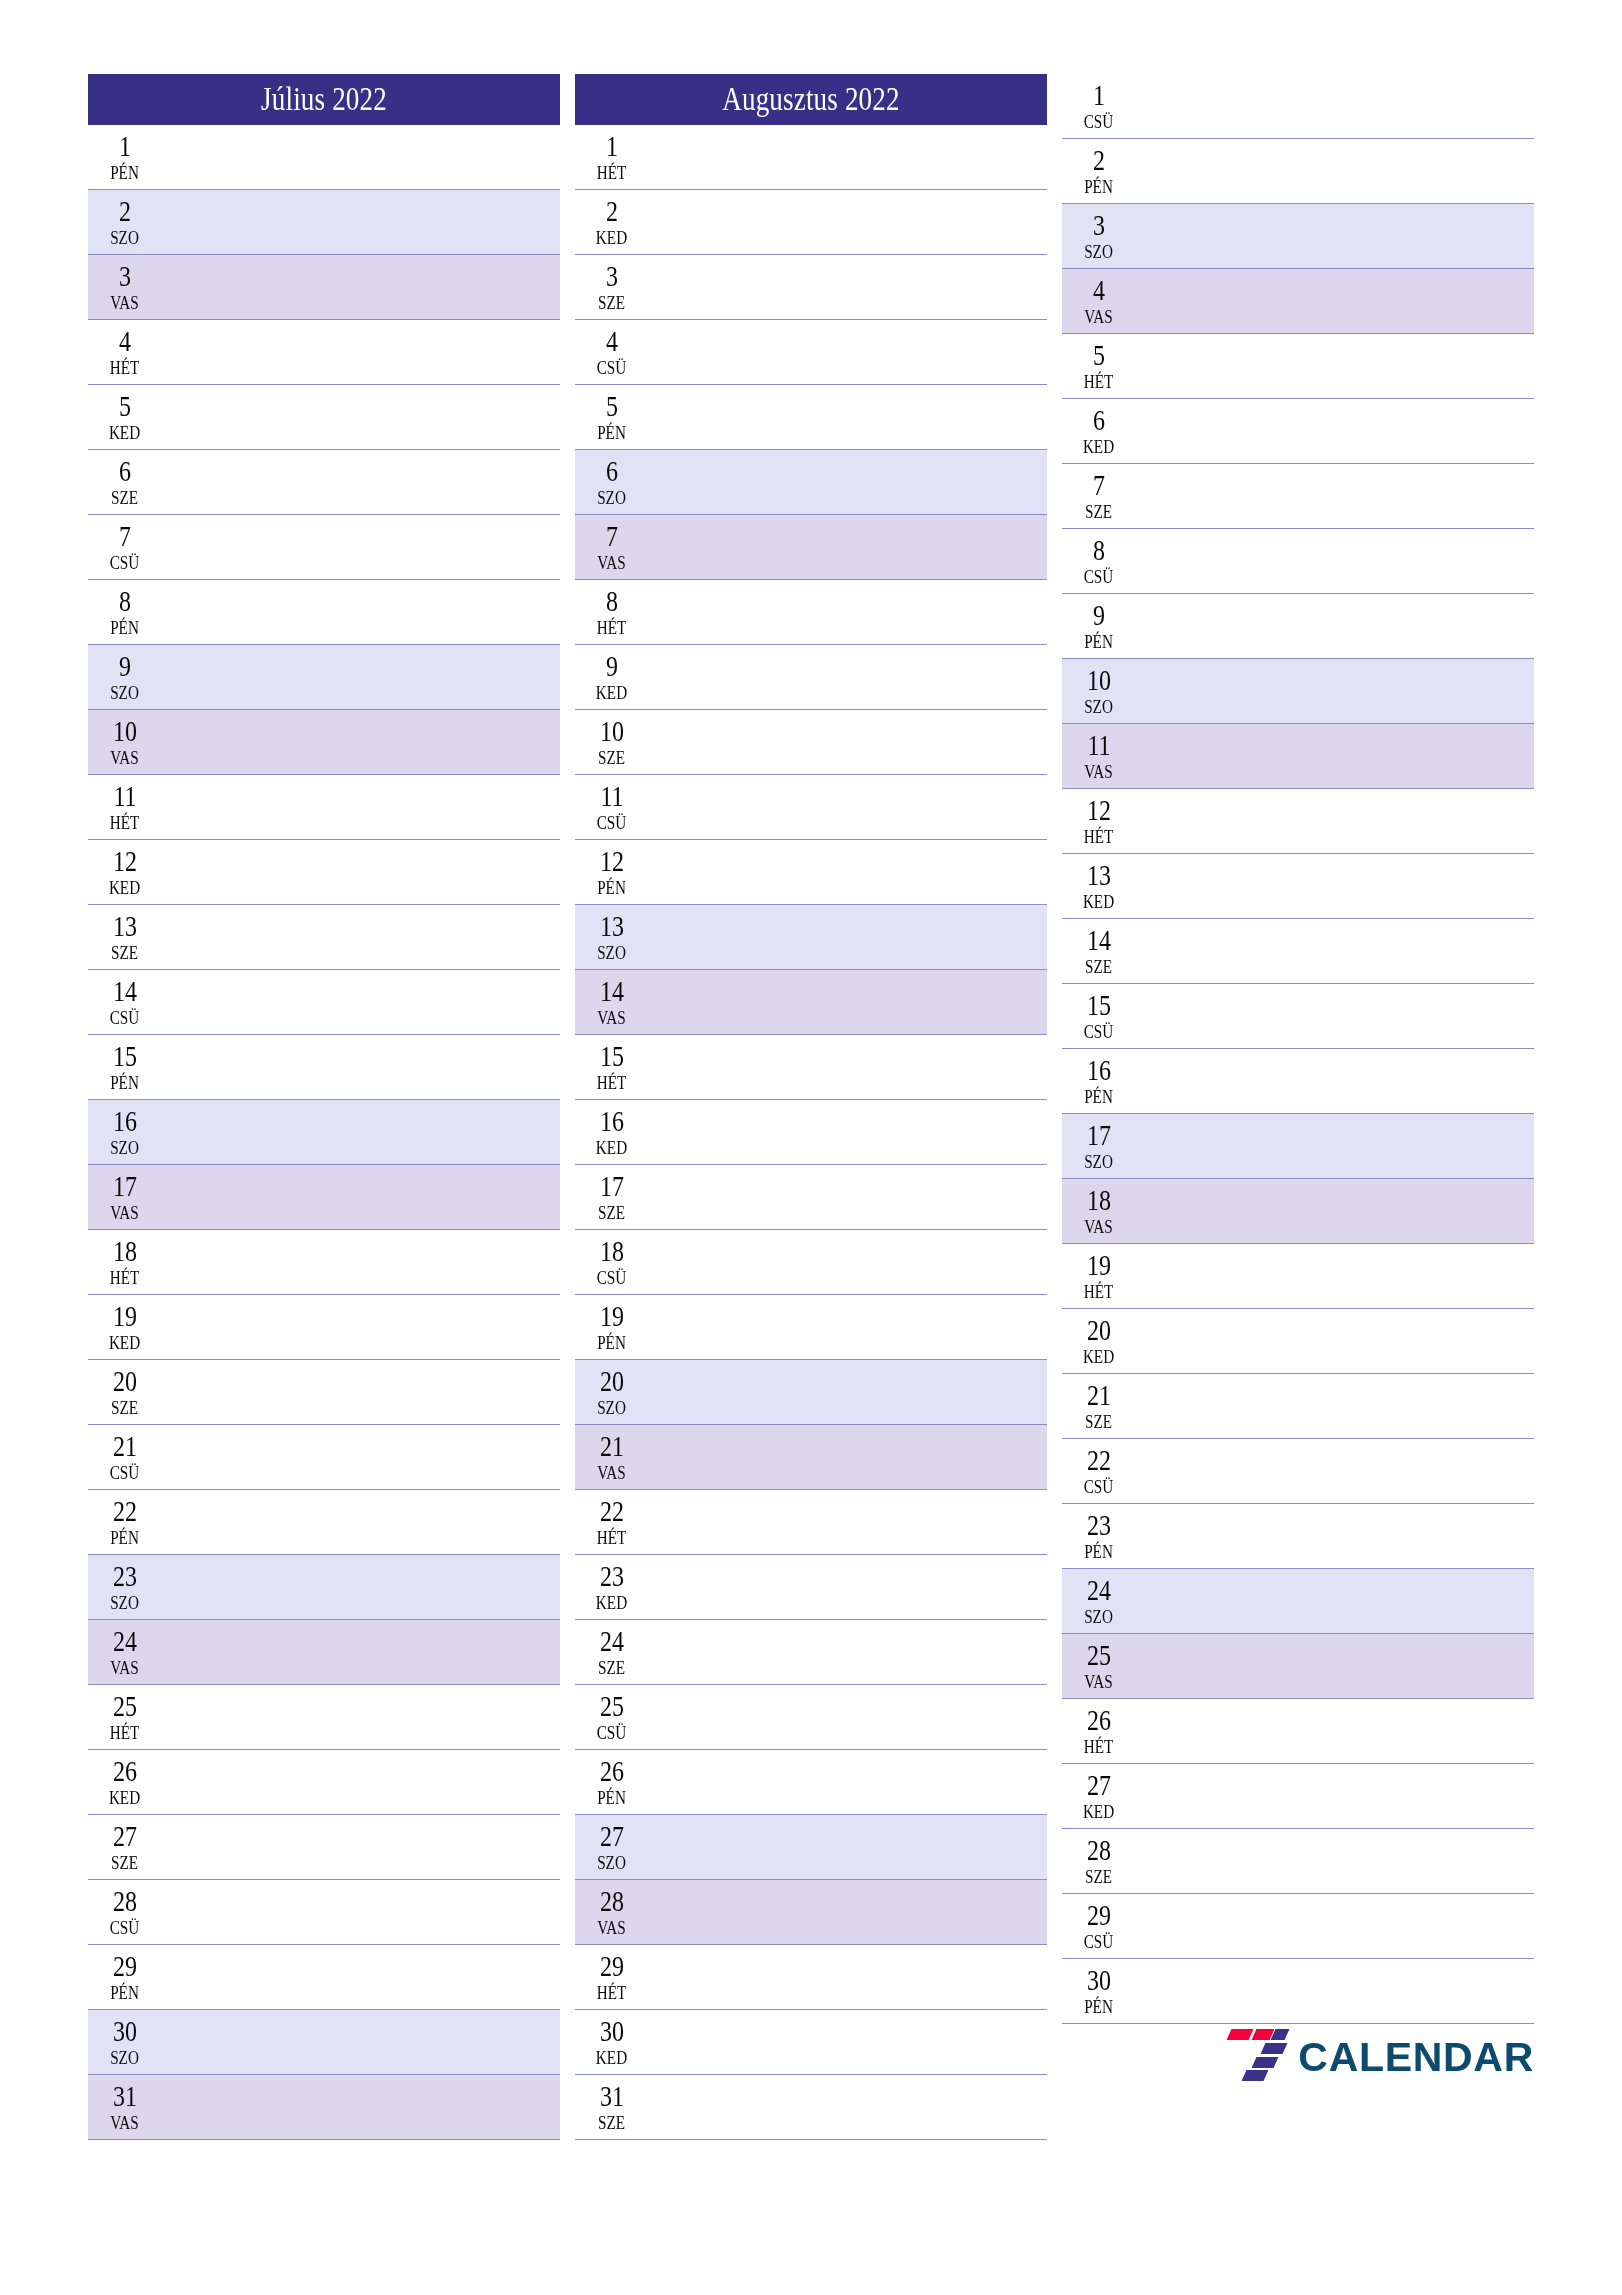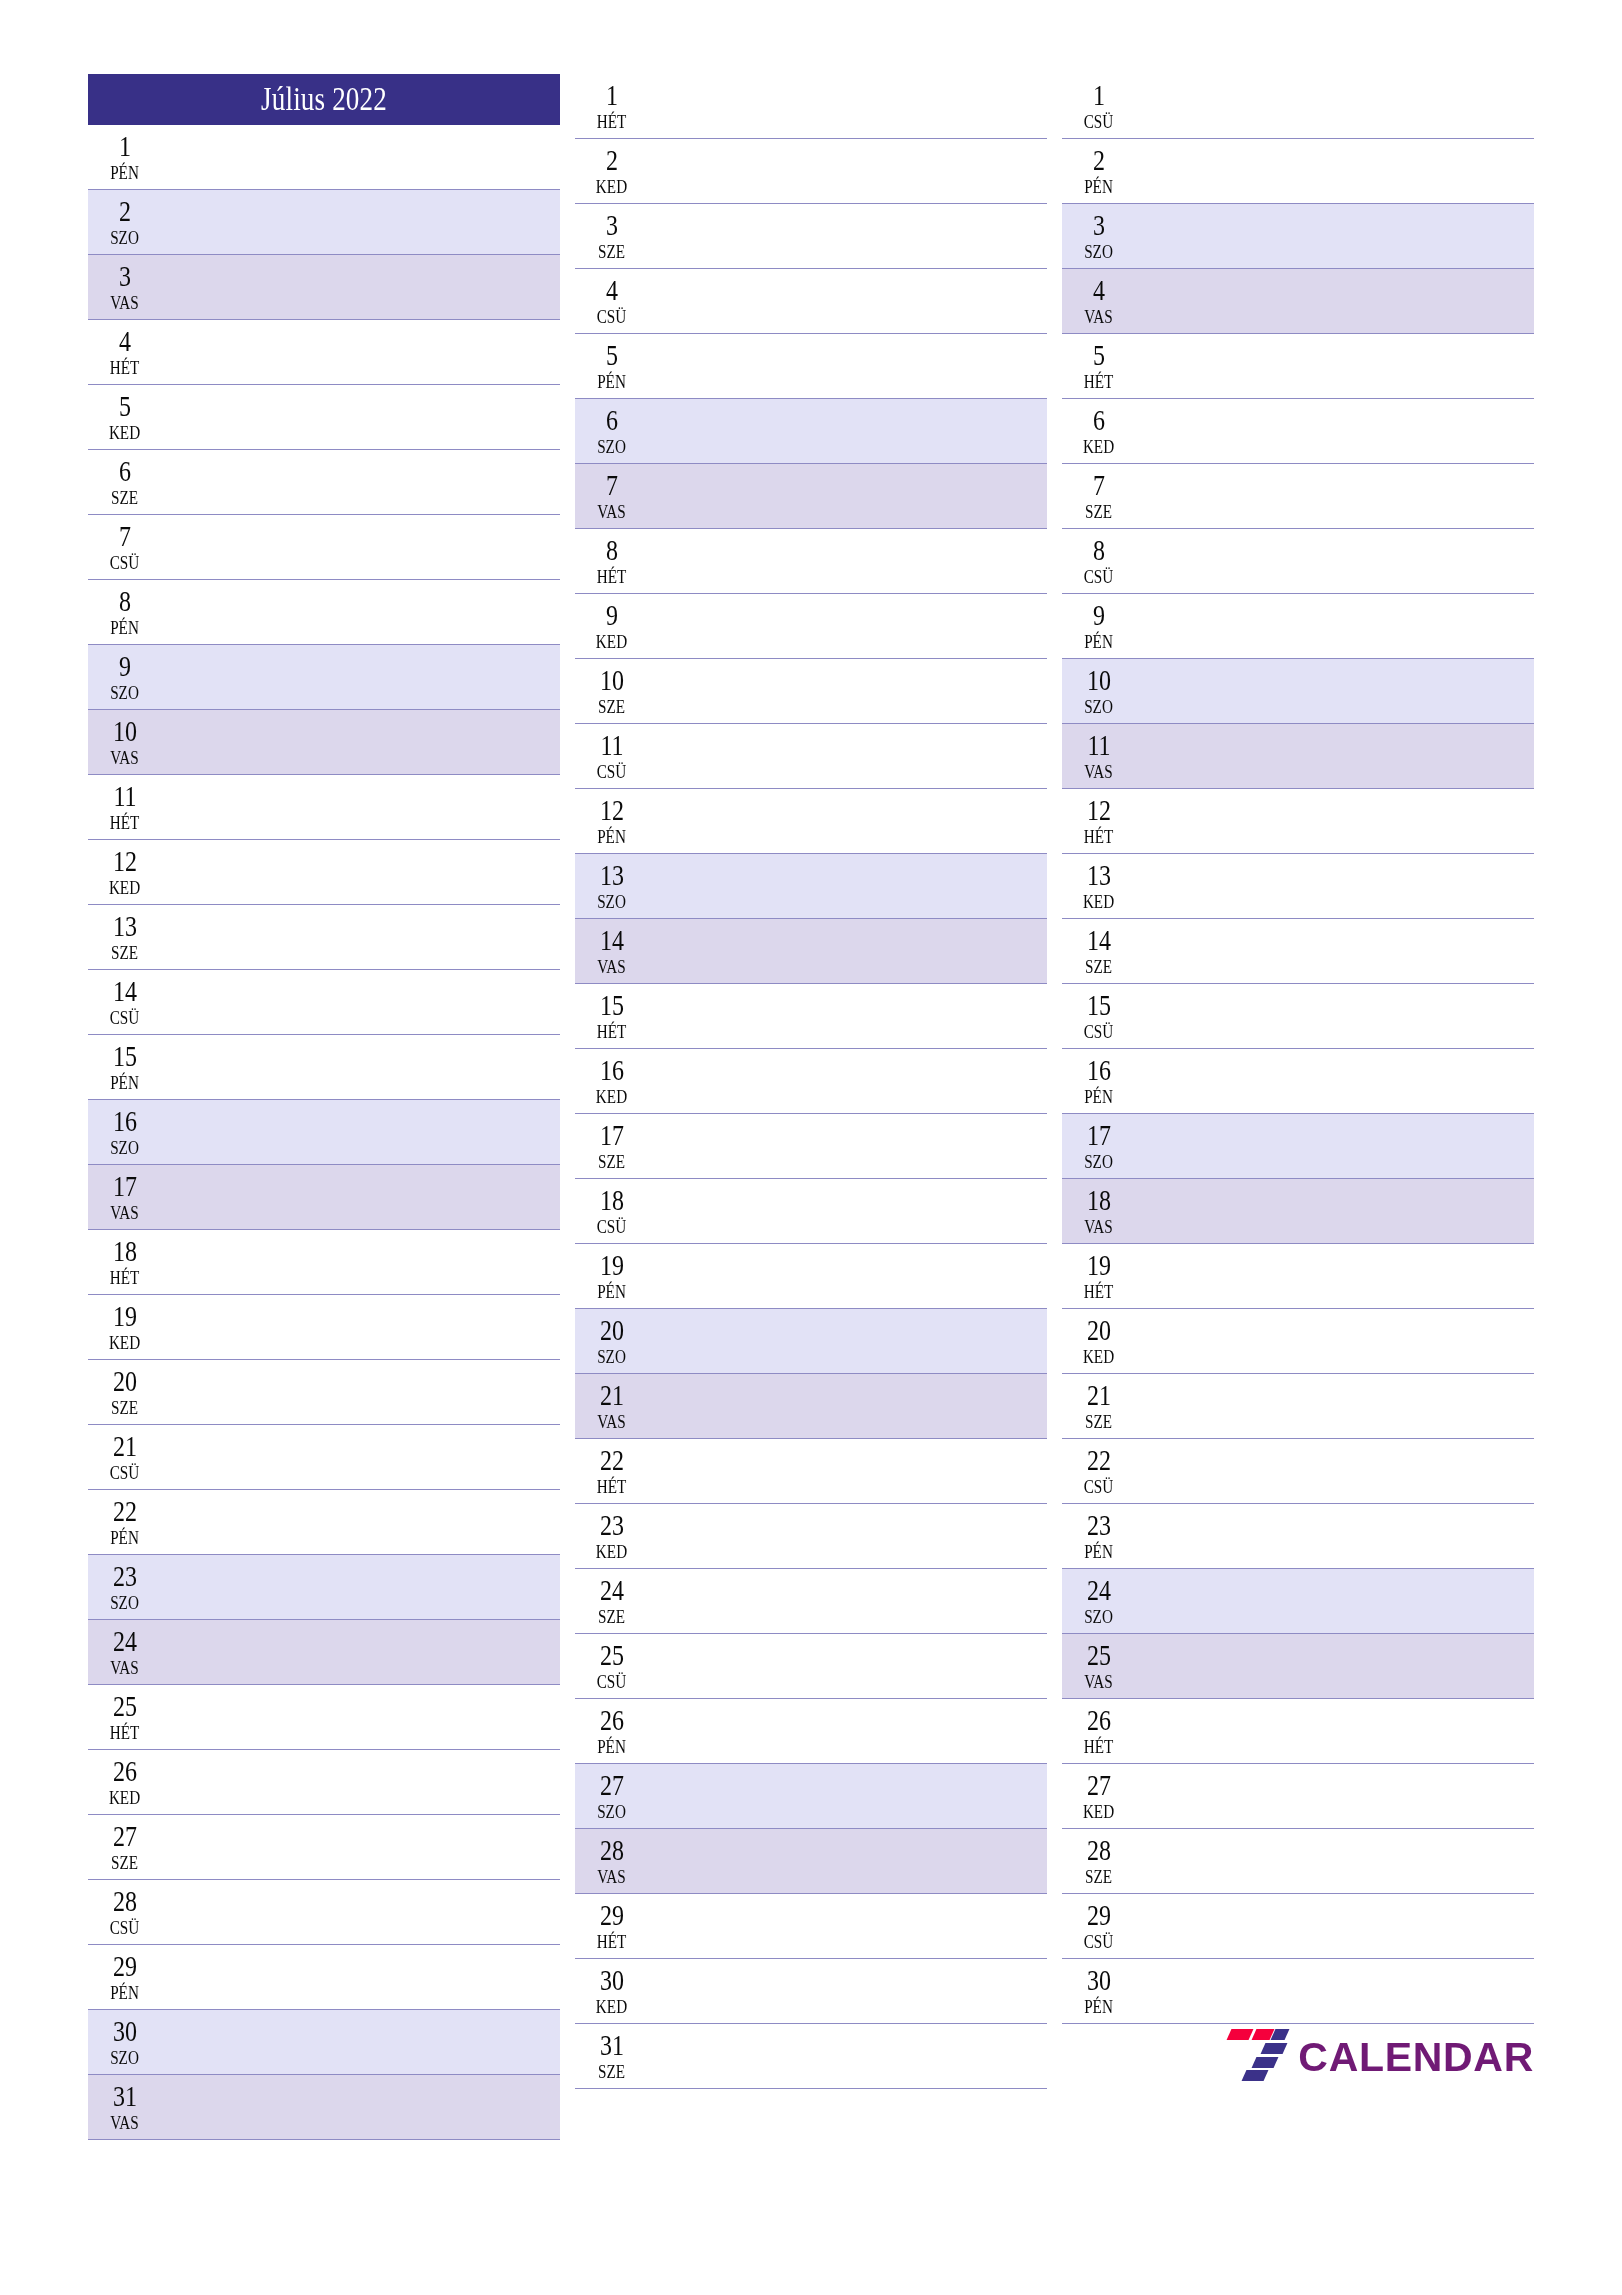--- a/index.html
+++ b/index.html
@@ -140,21 +140,21 @@
   .bm3 { top: 0px;  left: 46px; width: 13.7px; background: #3b3189; }
   .bm4 { top: 13.7px; left: 36px; width: 22px; background: #3b3189; }
   .bm5 { top: 27.5px; left: 27px; width: 22px; background: #3b3189; }
   .bm6 { top: 41px; left: 17.7px; width: 22px; background: #3b3189; }
 
   .brand-text {
     font-family: "Liberation Sans", "DejaVu Sans", sans-serif;
     font-weight: bold;
     font-size: 41px;
     letter-spacing: 0.7px;
-    color: #701a75;
+    color: #0c4a6e;
     line-height: 41px;
   }
 </style>
 </head>
 <body>
 
 <div class="page">
   <div class="columns">
 
     <div class="month-col">
@@ -283,20 +283,23 @@
             <div class="day-dow">SZO</div>
           </div>
           <div class="day-row sun">
             <div class="day-num">31</div>
             <div class="day-dow">VAS</div>
           </div>
         </div>
     </div>
 
     <div class="month-col">
+      <div class="month-header-wrap">
+        <div class="month-header">Augusztus 2022</div>
+      </div>
       <div class="days">
           <div class="day-row">
             <div class="day-num">1</div>
             <div class="day-dow">HÉT</div>
           </div>
           <div class="day-row">
             <div class="day-num">2</div>
             <div class="day-dow">KED</div>
           </div>
           <div class="day-row">

